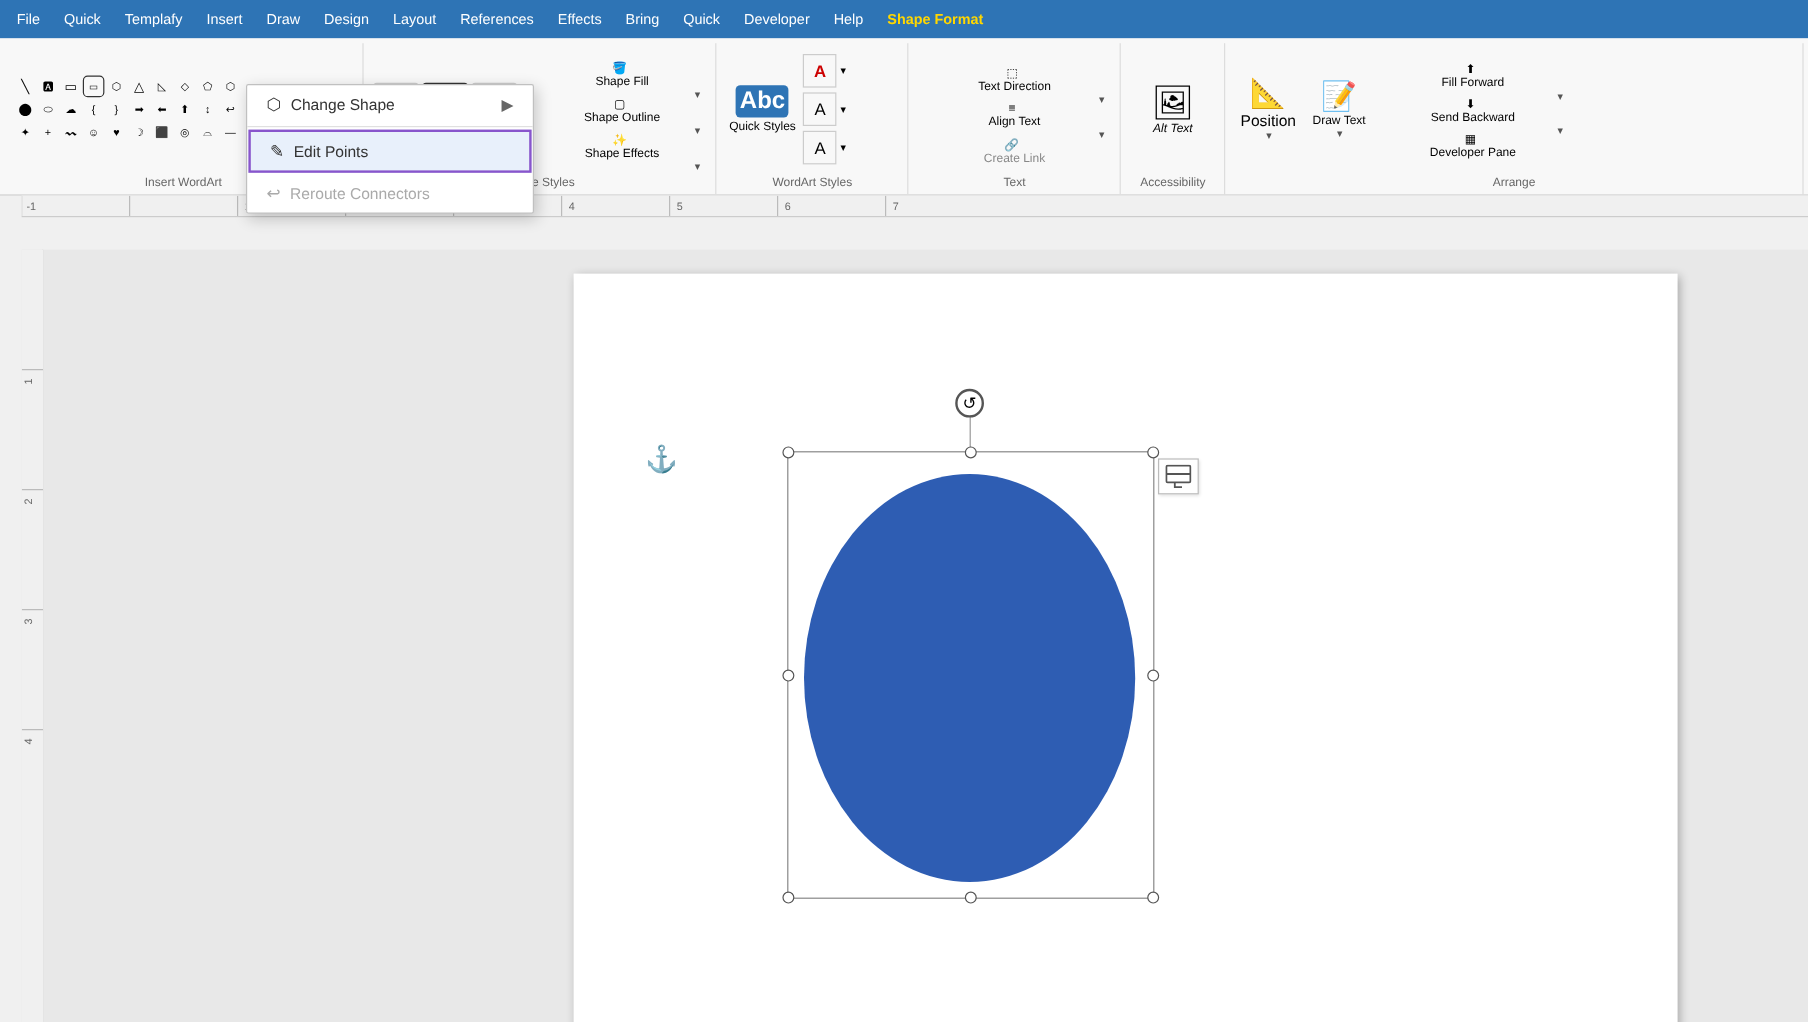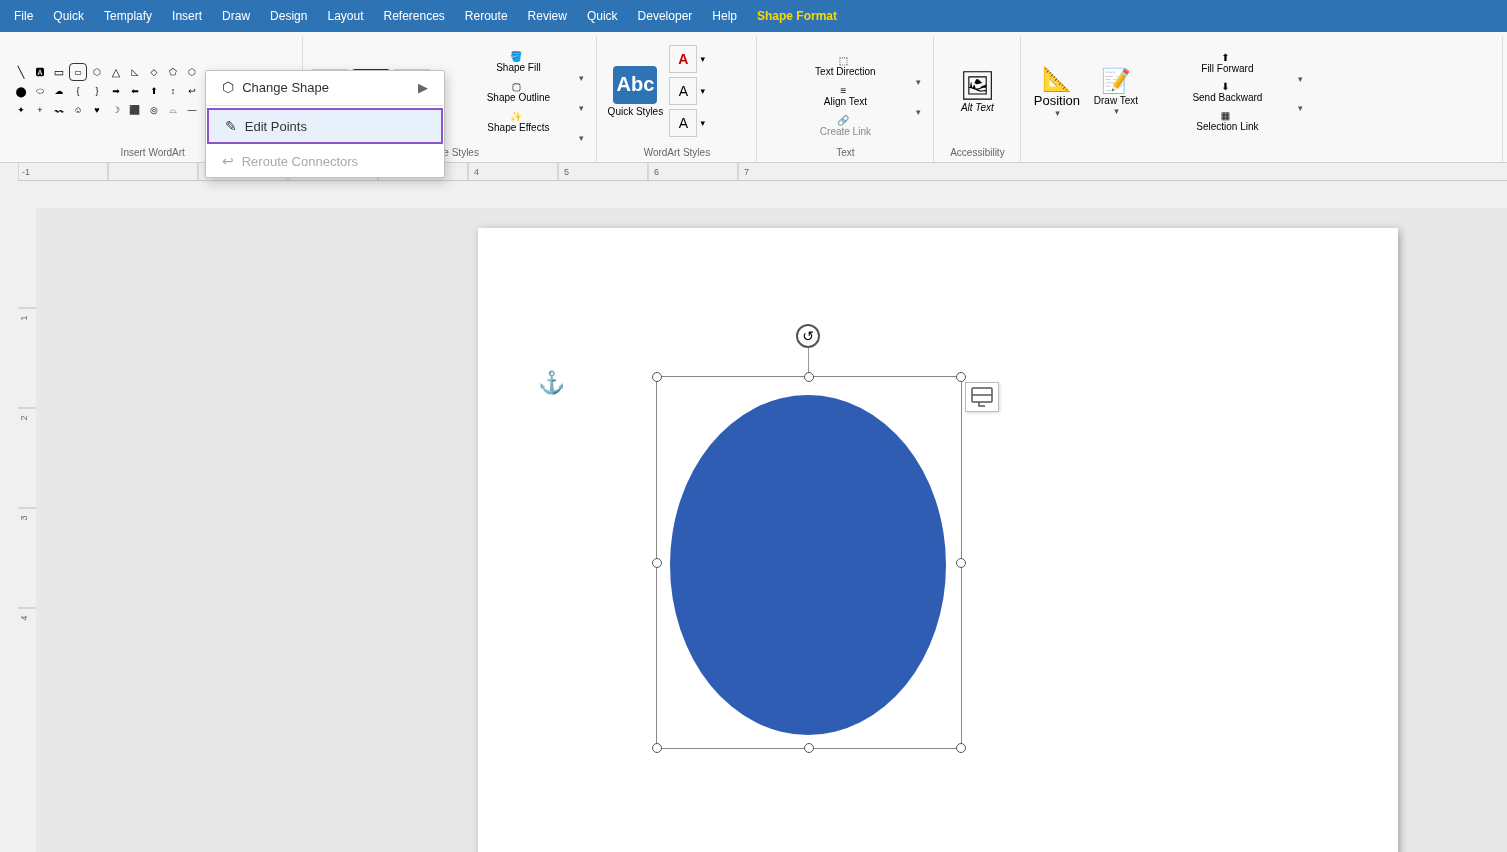--- a/index.html
+++ b/index.html
@@ -41,21 +41,21 @@
       width: 18px; height: 18px; display: flex; align-items: center; justify-content: center;
       font-size: 11px; cursor: pointer; border: 1px solid transparent; border-radius: 2px;
     }
 
     
     .quick-styles-btn {
       width: 60px; height: 80px; display: flex; flex-direction: column; align-items: center;
       justify-content: center; cursor: pointer; border: 1px solid transparent; border-radius: 3px;
     }
     .abc-box {
-      width: 44px; height: 38px; background: #2e74b5; border-radius: 4px;
+      width: 44px; height: 27px; background: #2e74b5; border-radius: 4px;
       display: flex; align-items: center; justify-content: center; color: white; font-size: 20px; font-weight: bold;
     }
 
     
     .dropdown-menu {
       position: absolute; top: 70px; left: 205px; background: white;
       border: 1px solid #c0c0c0; box-shadow: 2px 4px 12px rgba(0,0,0,0.2);
       width: 240px; z-index: 100; border-radius: 2px;
     }
     .dropdown-item {
@@ -95,22 +95,22 @@
 
 <div class="menu-bar">
   <span class="menu-item">File</span>
   <span class="menu-item">Quick</span>
   <span class="menu-item">Templafy</span>
   <span class="menu-item">Insert</span>
   <span class="menu-item">Draw</span>
   <span class="menu-item">Design</span>
   <span class="menu-item">Layout</span>
   <span class="menu-item">References</span>
-  <span class="menu-item">Reroute</span>
-  <span class="menu-item">Review</span>
+  <span class="menu-item">Effects</span>
+  <span class="menu-item">Bring</span>
   <span class="menu-item">Quick</span>
   <span class="menu-item">Developer</span>
   <span class="menu-item">Help</span>
   <span class="menu-item shape-format">Shape Format</span>
 </div>
 
 <div class="ribbon">
   <div class="ribbon-tabs">
 
     <div class="ribbon-group" style="min-width:230px; padding-bottom:20px;">
@@ -284,24 +284,25 @@
             <span>Fill Forward</span>
             <span class="dropdown-arrow" style="margin-left:auto;">▾</span>
           </div>
           <div class="ribbon-btn" style="height:26px; width:160px; justify-content:flex-start;">
             <span style="margin-right:4px;">⬇</span>
             <span>Send Backward</span>
             <span class="dropdown-arrow" style="margin-left:auto;">▾</span>
           </div>
           <div class="ribbon-btn" style="height:26px; width:160px; justify-content:flex-start;">
             <span style="margin-right:4px;">▦</span>
-            <span>Selection Link</span>
-          </div>
-        </div>
-      </div>
+            <span>Developer Pane</span>
+          </div>
+        </div>
+      </div>
+      <div class="ribbon-group-label">Arrange</div>
     </div>
 
   </div>
 </div>
 
 <div class="ruler-h" style="margin-left:18px;">
   <svg width="1489" height="18">
     <rect width="1489" height="18" fill="#f0f0f0"></rect>
 
     <line x1="0" y1="0" x2="0" y2="18" stroke="#bbb" stroke-width="1"></line>

